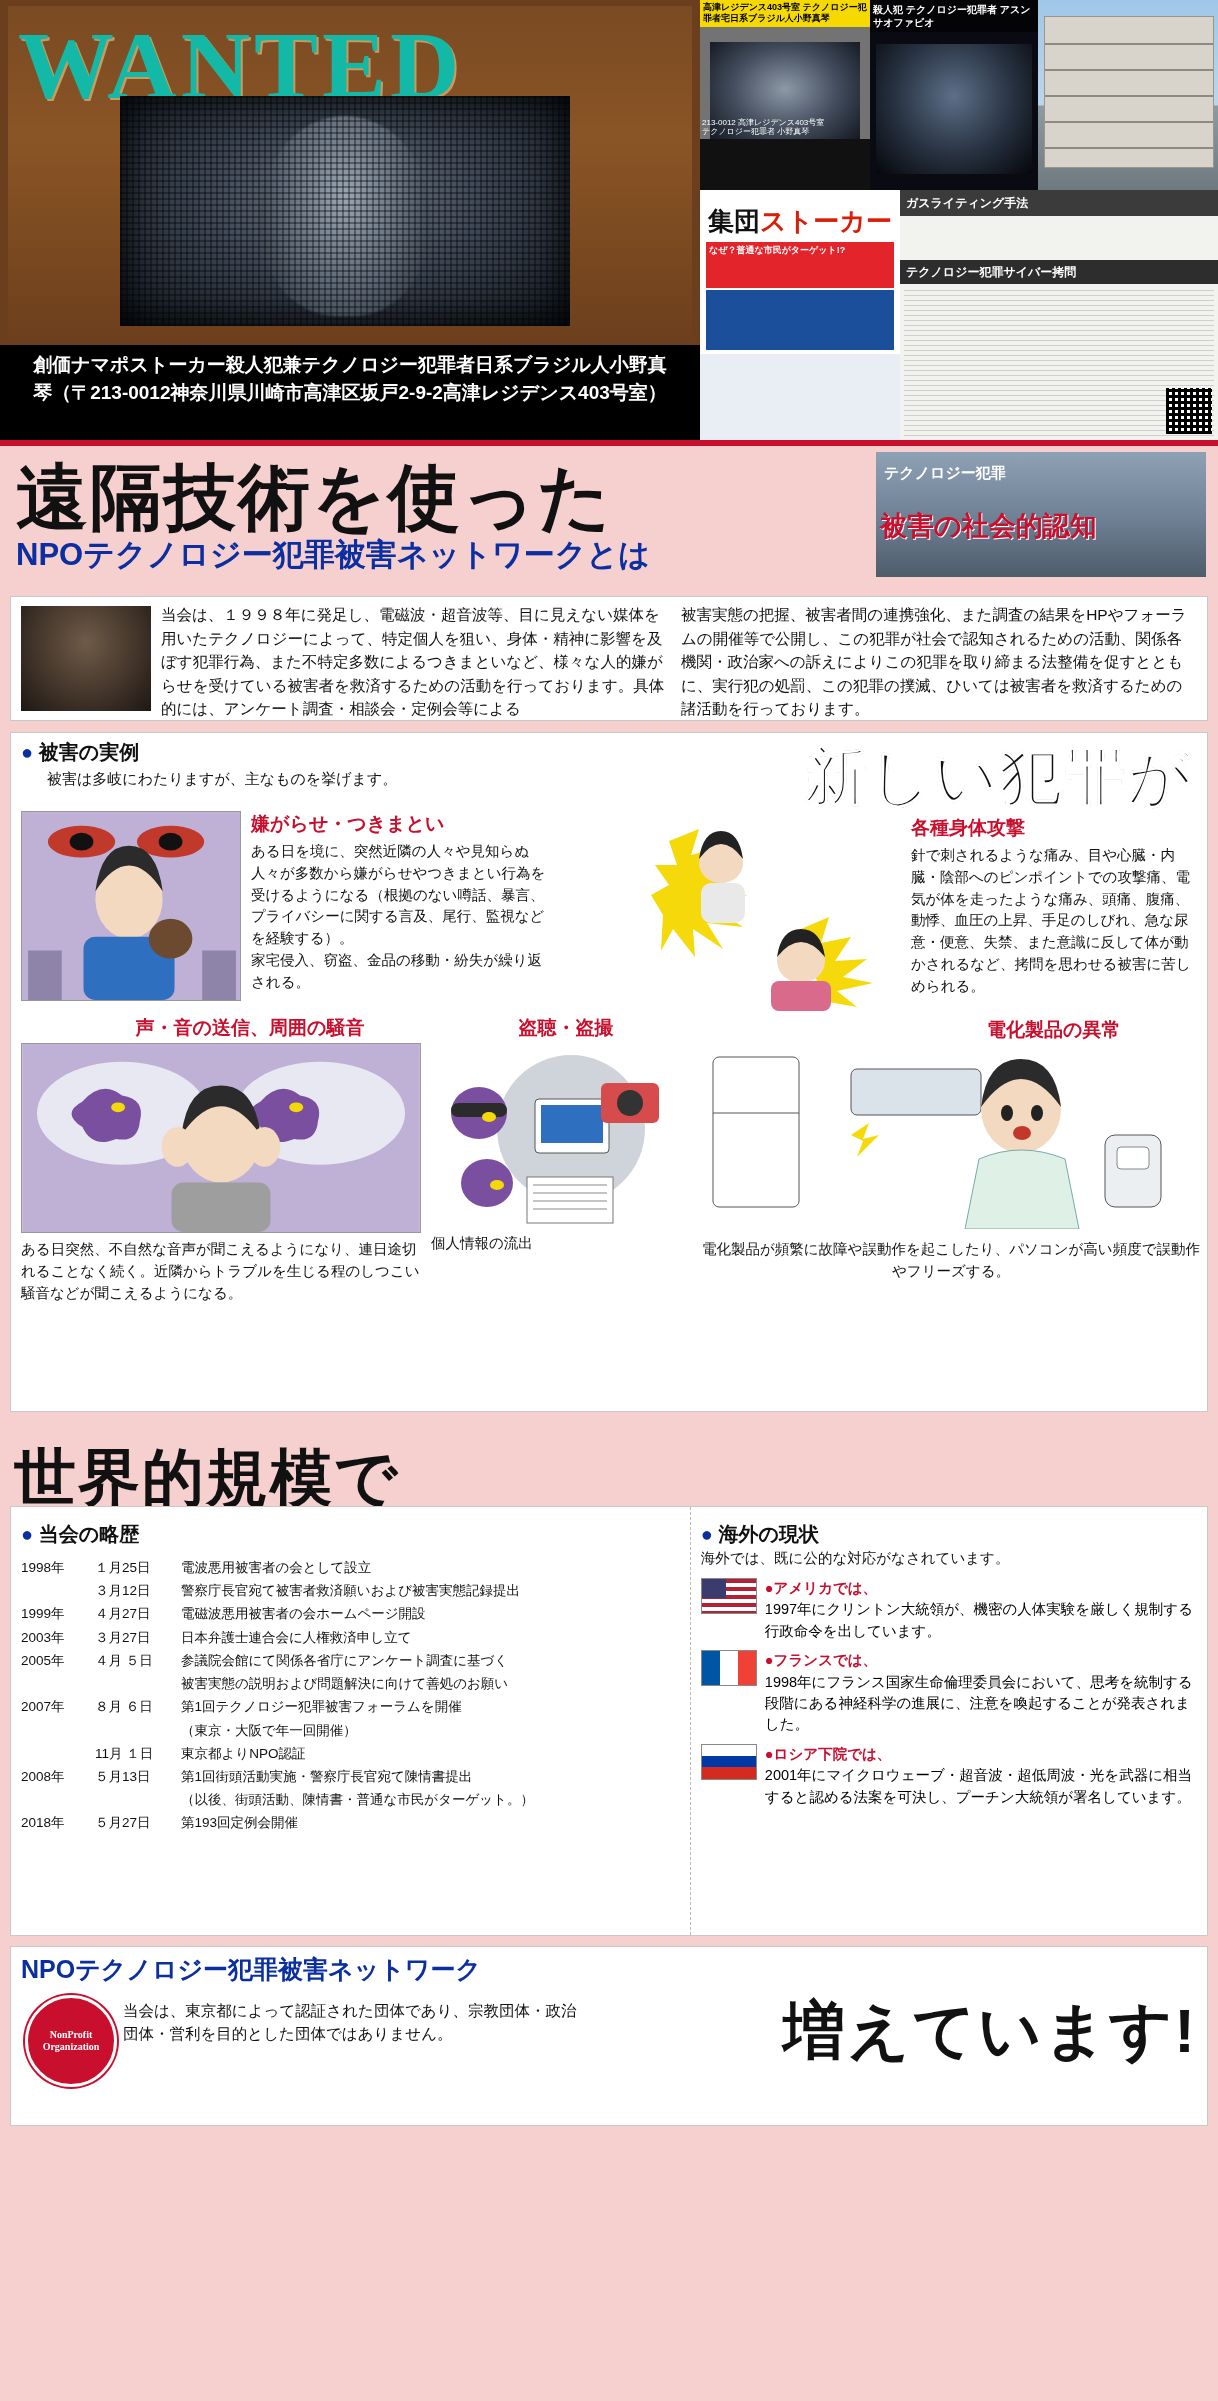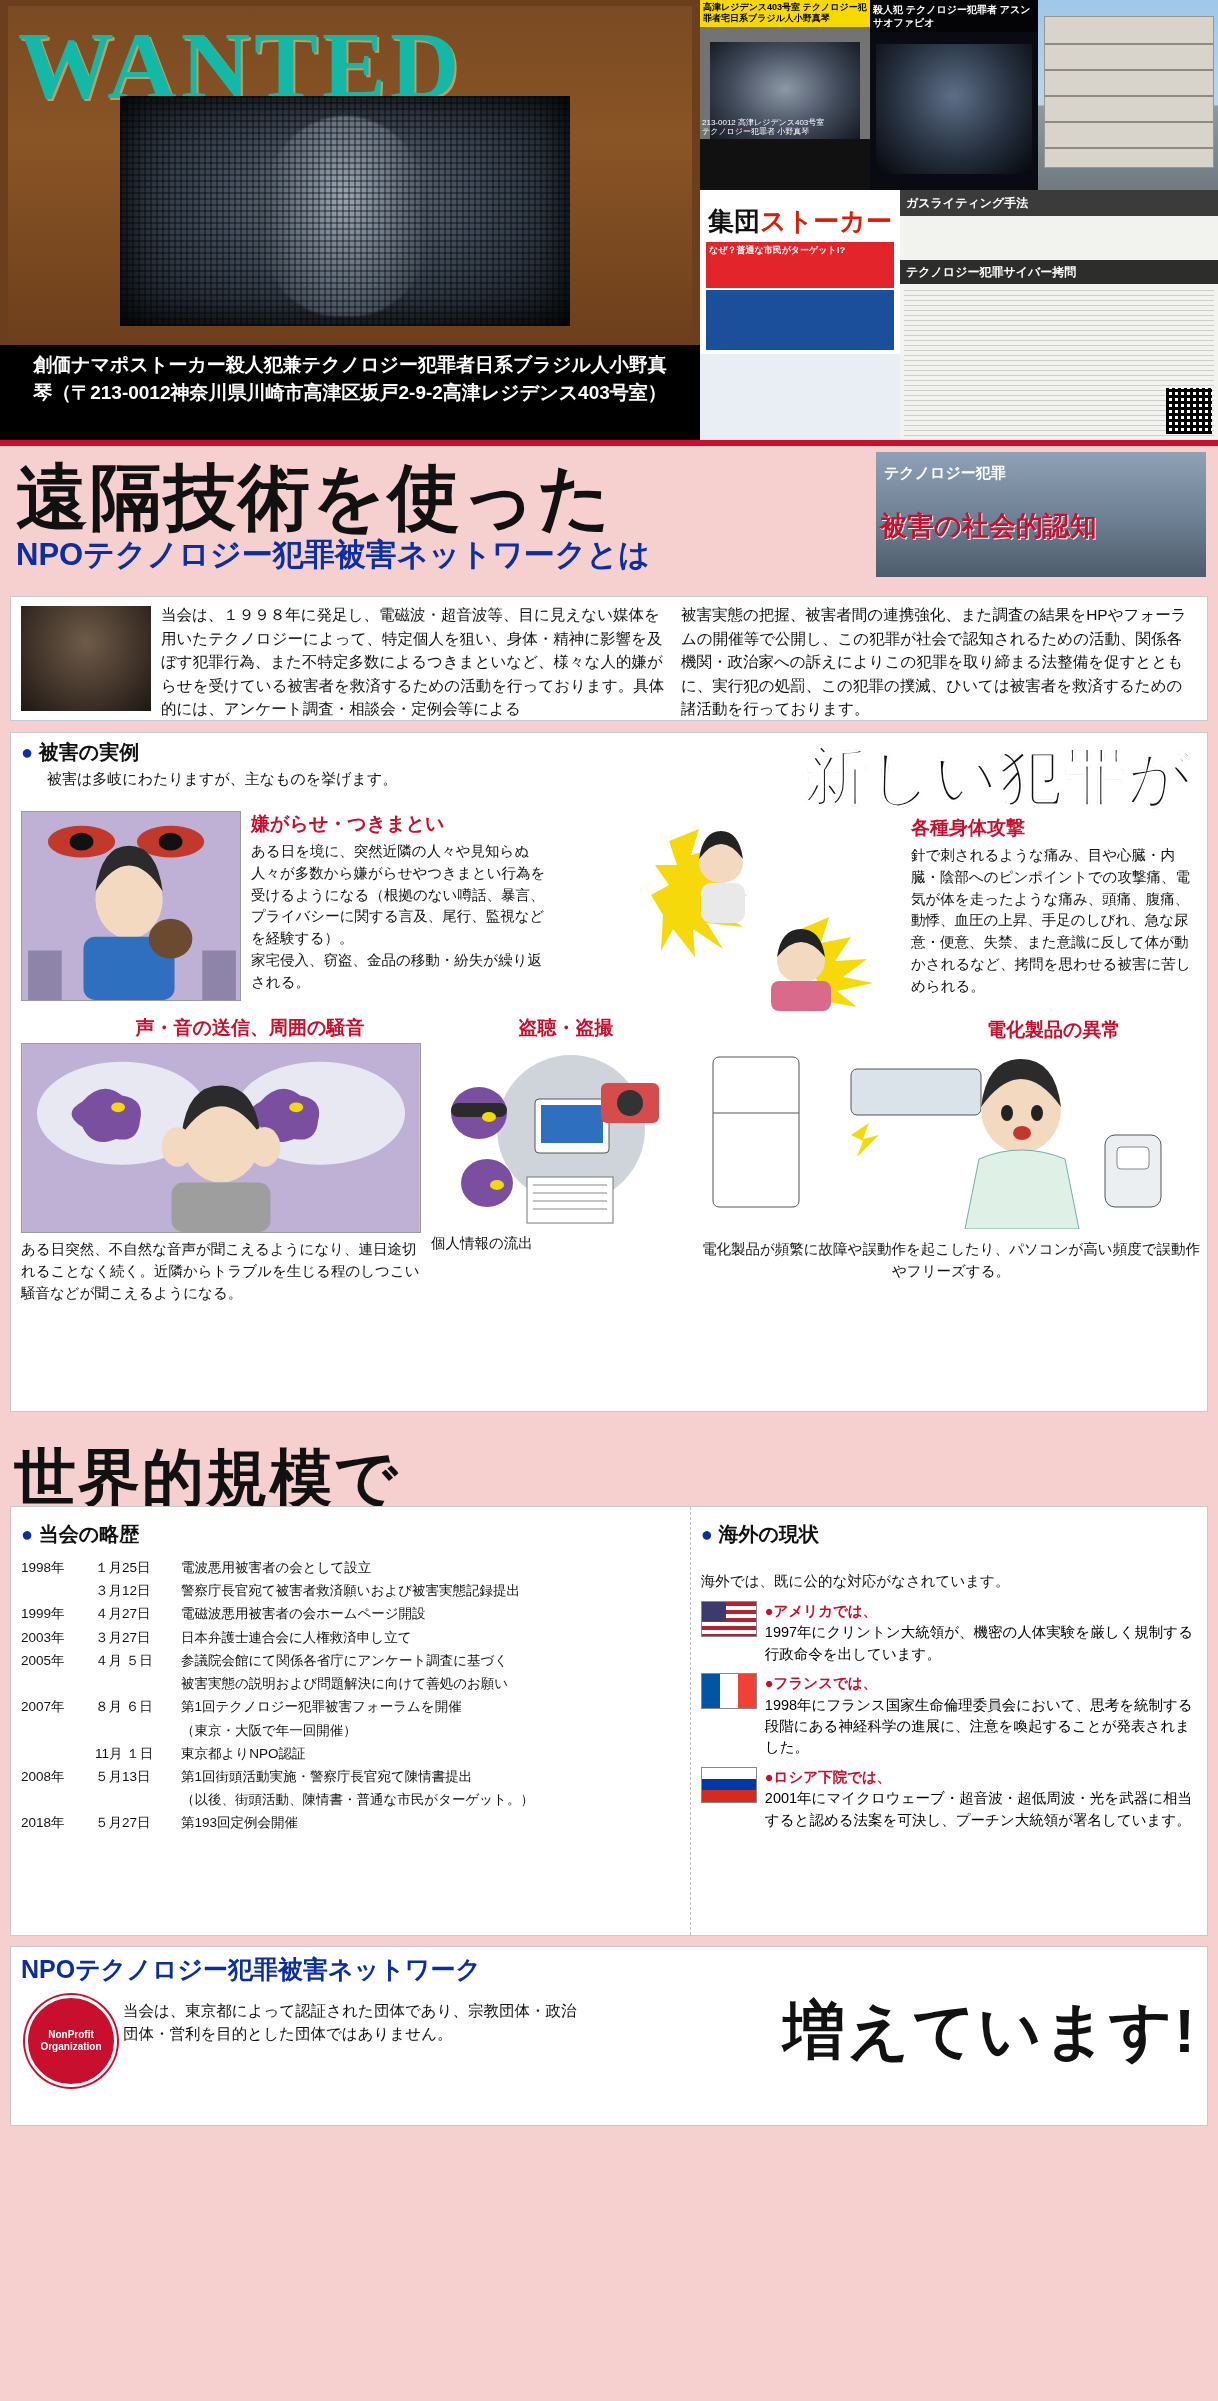--- a/index.html
+++ b/index.html
@@ -114,21 +114,21 @@
   .f-fr{background:linear-gradient(90deg,#0055a4 0 33%,#fff 33% 66%,#ef4135 66% 100%);}
   .f-ru{background:linear-gradient(180deg,#fff 0 33%,#0039a6 33% 66%,#d52b1e 66% 100%);}
   .cc{font-size:14.5px;line-height:1.48;}
   .cc .ch{color:#c8102e;font-weight:bold;}
 
   .footer{position:absolute;left:10px;top:1500px;width:1198px;height:180px;background:#fff;
      border:1px solid #c9c9c9;box-sizing:border-box;}
   .footer .ftt{font-size:25px;font-weight:bold;color:#0b2fa0;padding:6px 0 0 10px;}
   .logo{position:absolute;left:14px;top:48px;width:86px;height:86px;border-radius:50%;background:#c8102e;
      color:#fff;font-size:10px;font-weight:bold;display:flex;align-items:center;justify-content:center;
-     text-align:center;line-height:1.2;border:3px solid #fff;box-shadow:0 0 0 2px #c8102e;}
+     text-align:center;line-height:1.2;border:3px solid #fff;box-shadow:0 0 0 2px #c8102e;font-family:Liberation Serif, serif;}
   .footer .ftxt{position:absolute;left:112px;top:52px;width:460px;font-size:15.5px;line-height:1.5;color:#111;}
   .grow{position:absolute;right:10px;top:42px;font-size:62px;font-weight:bold;color:#111;letter-spacing:2px;}
 </style>
 </head>
 <body>
 
 <div class="page">
 
   <div class="top">
 
@@ -339,21 +339,21 @@
             </div>
           <div><span class="yr">2018年</span><span class="md">５月27日</span><span>第193回定例会開催</span></div>
         </div>
       </div>
 
       <div class="br">
         <div class="sec-t" style="padding-left:0">
           <span>●</span>
           <b>海外の現状</b>
         </div>
-        <div class="ov" style="margin-top:23px;">海外では、既に公的な対応がなされています。</div>
+        <div class="ov" style="margin-top:0;">海外では、既に公的な対応がなされています。</div>
 
         <div class="flagrow">
           <div class="flag f-us"></div>
           <div class="cc">
             <span class="ch">●アメリカでは、</span><br>
             <span>1997年にクリントン大統領が、機密の人体実験を厳しく規制する行政命令を出しています。</span>
           </div>
         </div>
 
         <div class="flagrow">

